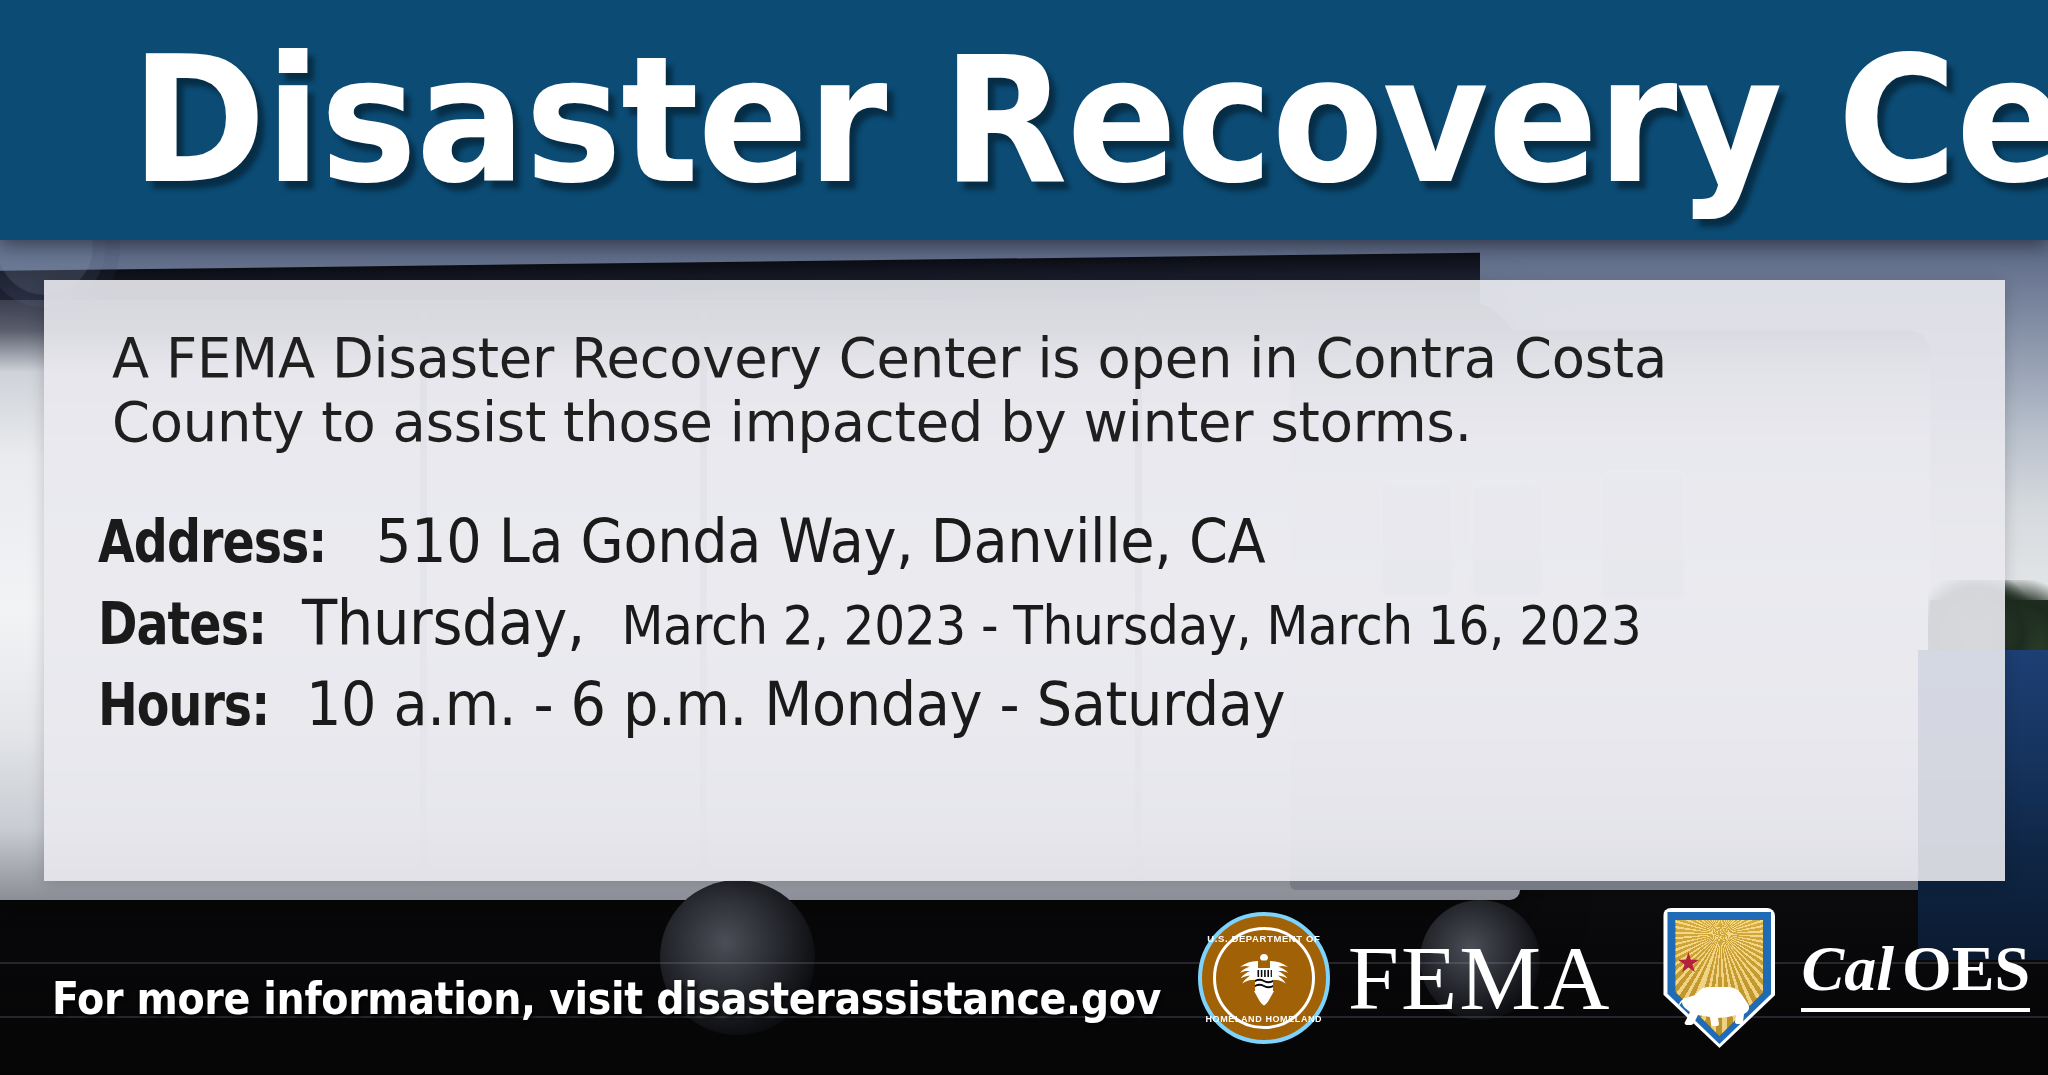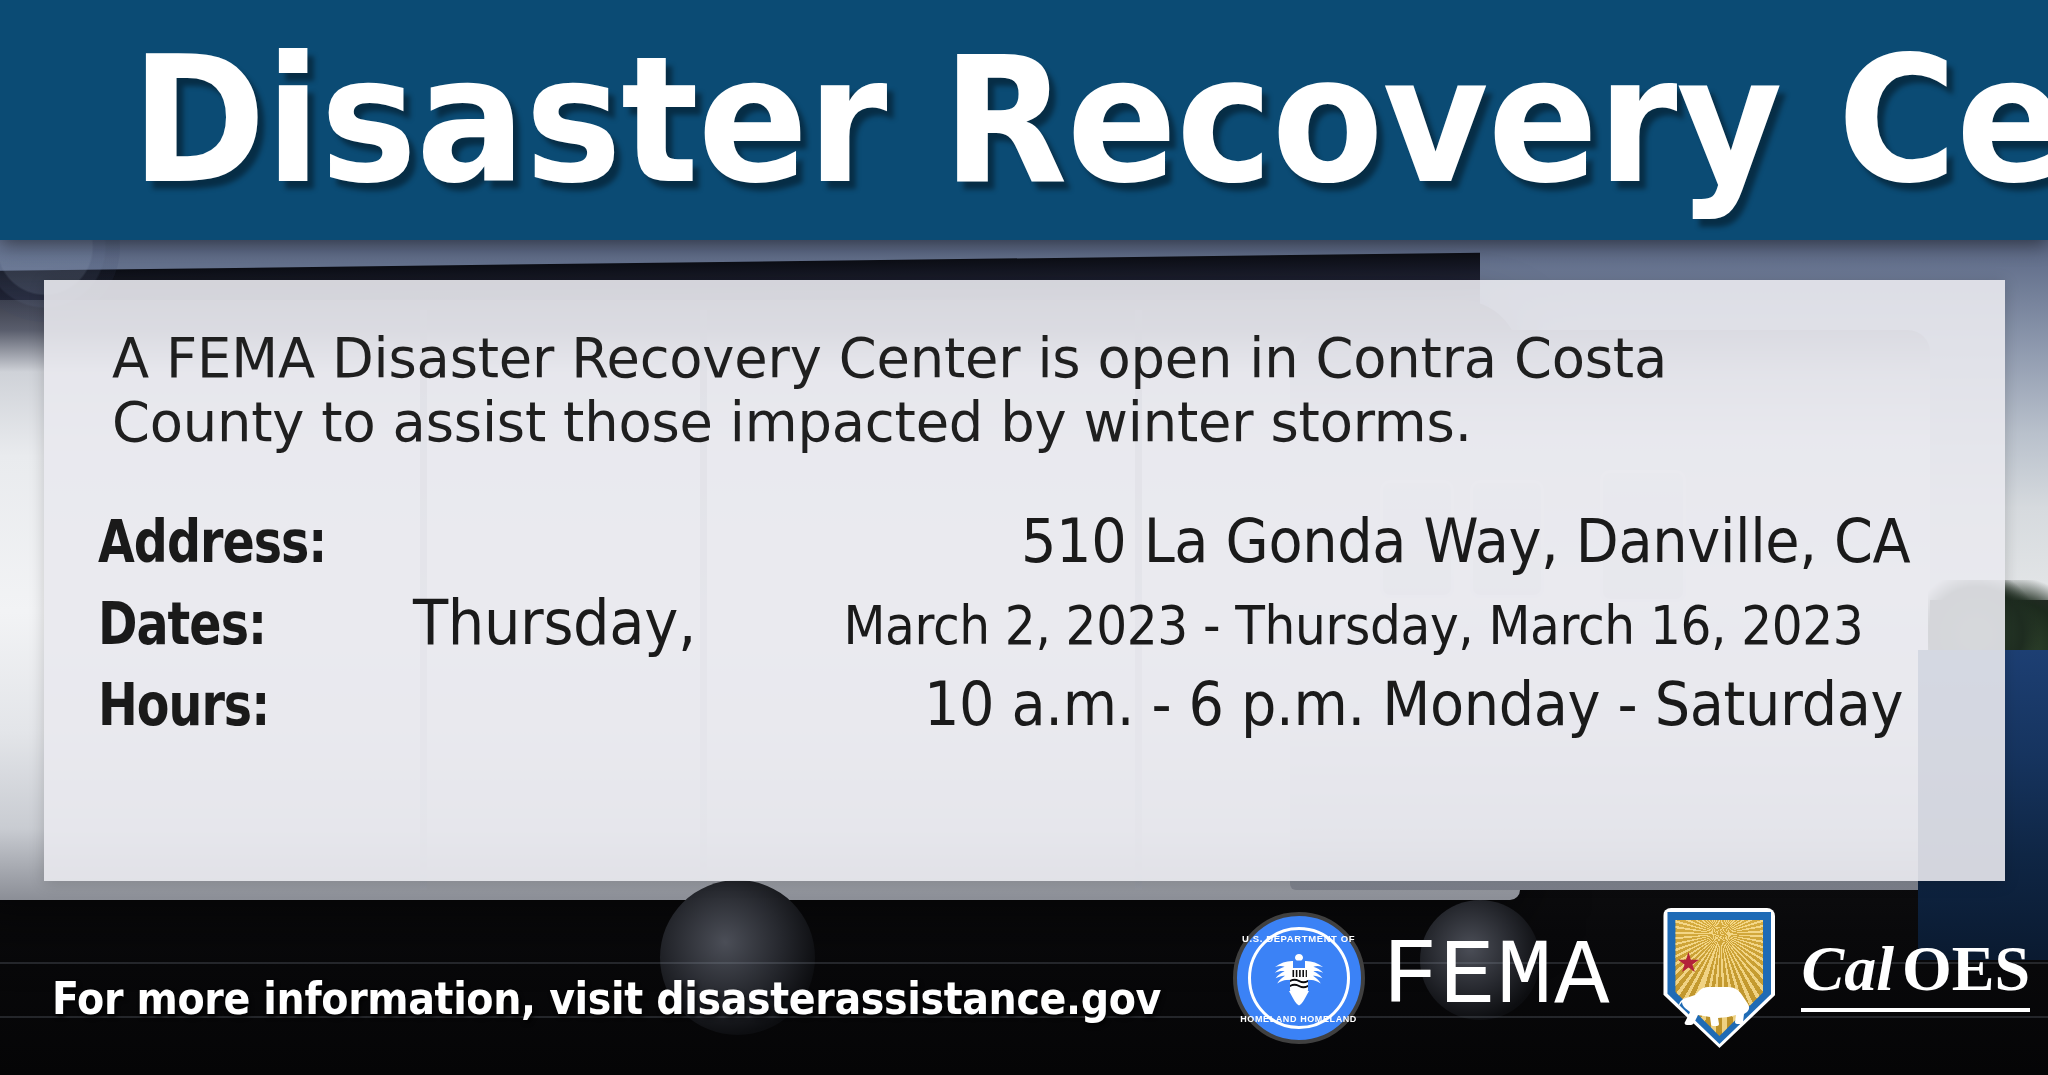--- a/index.html
+++ b/index.html
@@ -203,21 +203,20 @@
     top: 226px;
     width: 1880px;
   }
   .drow {
     display: flex;
     align-items: baseline;
     white-space: nowrap;
     margin-bottom: 10px;
     font-family: "DejaVu Sans", sans-serif;
     color: #1a1a1a;
-    justify-content: space-between;
   }
   .dlabel {
     font-weight: bold;
     font-size: 58px;
     letter-spacing: -1.2px;
     display: inline-block;
     transform: scaleX(.82);
     transform-origin: left;
     margin-right: -16px;
   }
@@ -266,22 +265,22 @@
     align-items: center;
     gap: 0px;
   }
 
   
   .dhs-seal {
     position: relative;
     width: 132px;
     height: 132px;
     border-radius: 50%;
-    background: #3b82f6;
-    border: 4px solid #404040;
+    background: #a16207;
+    border: 4px solid #7dd3fc;
     box-sizing: border-box;
     margin-right: 18px;
     flex: none;
   }
   .dhs-seal .ring-in {
     position: absolute;
     left: 11px; top: 11px; right: 11px; bottom: 11px;
     border-radius: 50%;
     border: 3px solid #ffffff;
   }
@@ -300,21 +299,21 @@
   .dhs-seal .eagle {
     position: absolute;
     left: 50%; top: 50%;
     transform: translate(-50%,-50%);
     width: 74px; height: 60px;
   }
 
   
   .fema-word {
     color: #ffffff;
-    font-family: Liberation Mono, monospace;
+    font-family: Liberation Serif, serif;
     font-size: 92px;
     font-weight: normal;
     letter-spacing: 2px;
     line-height: 1;
     margin-right: 52px;
     flex: none;
   }
 
   
   .caloes {

